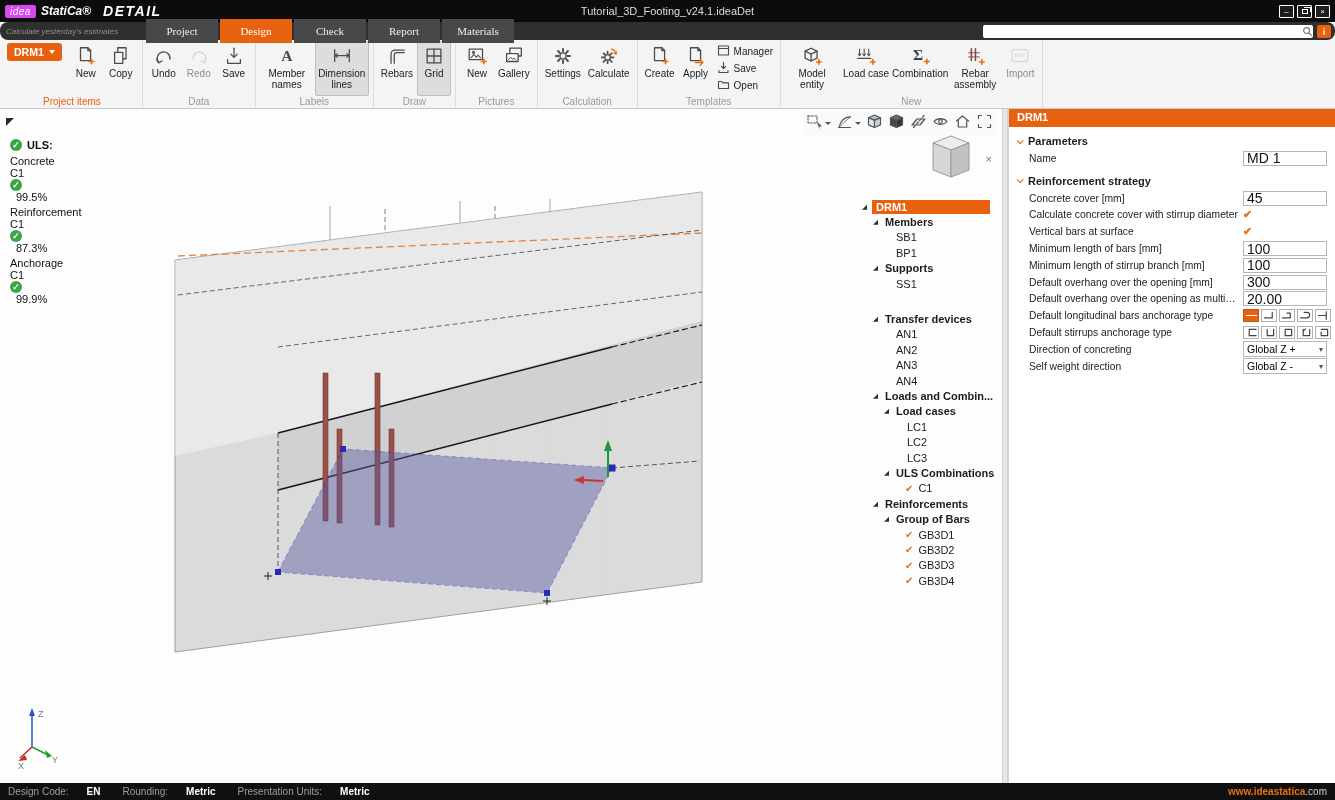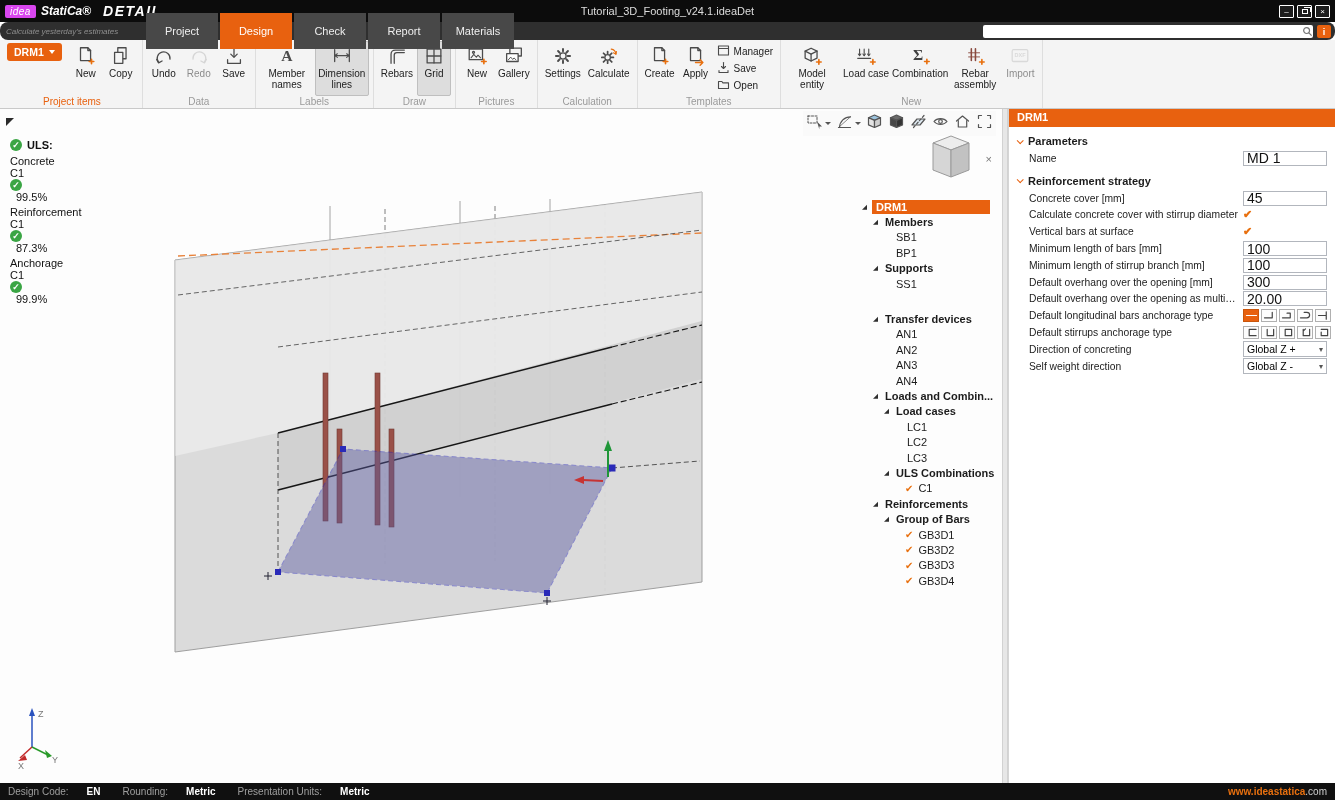--- a/index.html
+++ b/index.html
@@ -12,21 +12,21 @@
 .brand{color:#fff;font-weight:bold;font-style:italic;font-size:12px;margin-right:12px;}
 .module{color:#fff;font-style:italic;font-weight:bold;font-size:14px;letter-spacing:1.5px;}
 .wtitle{position:absolute;left:0;right:0;text-align:center;color:#ddd;font-size:11px;pointer-events:none;}
 .winbtns{margin-left:auto;display:flex;gap:3px;z-index:2;}
 .wbtn{width:15px;height:13px;border:1px solid #fff;color:#fff;font-size:8px;display:flex;align-items:center;justify-content:center;border-radius:1px;background:#1d1d1d;}
 .restore-glyph{position:relative;width:6px;height:5px;border:1px solid #fff;margin:1px 0 0 0;}
 .restore-glyph::after{content:"";position:absolute;left:1px;top:-3px;width:6px;height:4px;border:1px solid #fff;border-bottom:none;border-left:none;}
 
 .tabrow{height:18px;background:#2f2f2f;display:flex;align-items:center;position:relative;flex:none;border-radius:8px;}
 .tagline{width:146px;color:#8f8f8f;font-size:8px;font-style:italic;padding-left:6px;white-space:nowrap;overflow:hidden;}
-.tabs{display:flex;height:36px;}
+.tabs{display:flex;height:24px;font-family:Liberation Serif, serif;}
 .tab{min-width:72px;padding:0 12px;background:#484848;color:#eee;font-size:11px;display:flex;align-items:center;justify-content:center;margin-right:2px;cursor:default;}
 .tab.active{background:#e8610f;color:#fff;}
 .searchwrap{position:absolute;right:22px;top:3px;width:330px;height:13px;background:#fff;border-radius:2px;display:flex;align-items:center;}
 .search{flex:1;border:none;outline:none;font-size:10px;height:11px;padding:0 5px;background:transparent;font-family:inherit;}
 .helpbtn{position:absolute;right:4px;top:3px;width:14px;height:13px;background:#e8610f;color:#fff;font-size:9px;font-weight:bold;display:flex;align-items:center;justify-content:center;border-radius:2px;}
 
 .ribbon{height:69px;background:#f4f4f4;border-bottom:1px solid #c9c9c9;display:flex;align-items:stretch;padding-left:2px;flex:none;}
 .rgroup{display:flex;flex-direction:column;border-right:1px solid #dedede;padding:1px 4px 0;}
 .ritems{flex:1;display:flex;align-items:flex-start;gap:1px;}
 .rlabel{font-size:10px;color:#9a9a9a;text-align:center;padding:0 2px 2px;white-space:nowrap;}

